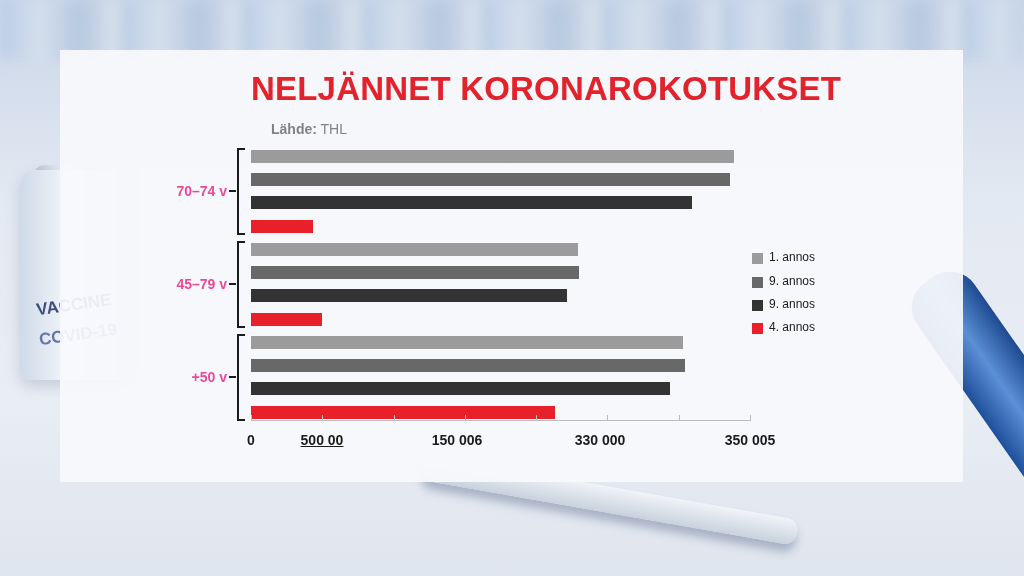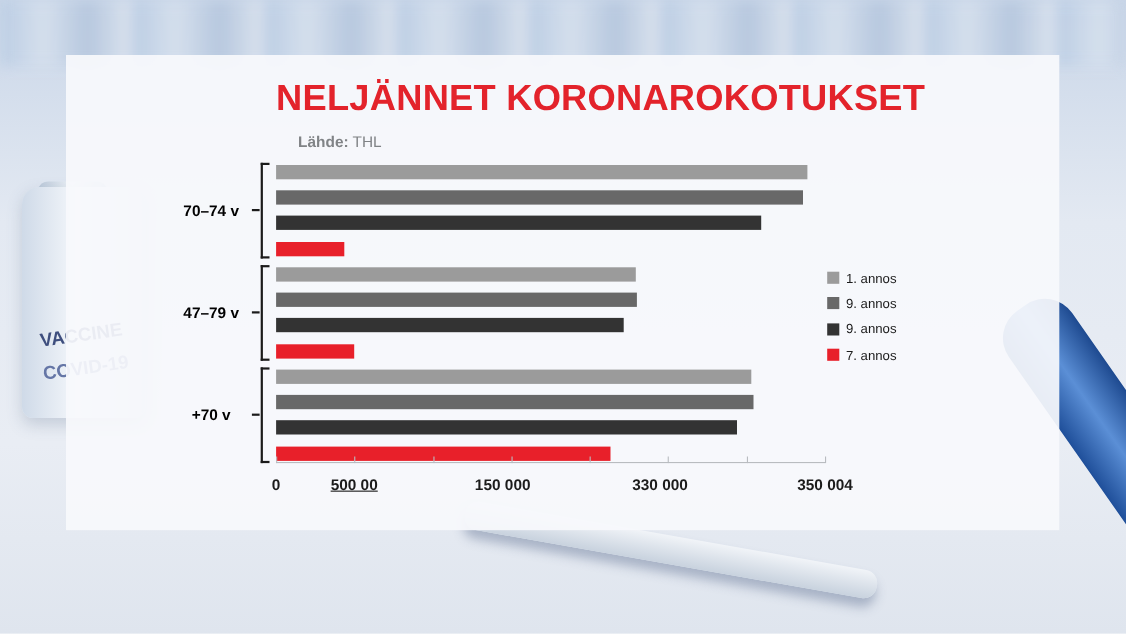--- a/index.html
+++ b/index.html
@@ -52,33 +52,33 @@
   }
   .source {
     position: absolute; left: 251px; top: 121px; font-size: 14px; color: #808386; margin-left: 20px;
   }
   .source b { font-weight: bold; }
 
   
   .plot { position: absolute; left: 251px; top: 140px; width: 499px; height: 280px; }
   .bar { position: absolute; left: 0; height: 13px; }
   .grp-label {
-    position: absolute; font-size: 14px; font-weight: bold; color: #000000; text-align: center; width: 70px;
+    position: absolute; font-size: 14px; font-weight: bold; color: #ec4899; text-align: right; width: 70px;
   }
   .bracket {
     position: absolute; border: 2px solid #1b1b1b; border-right: none; width: 6px;
   }
   .bracket-tick { position: absolute; height: 2px; width: 7px; background: #1b1b1b; }
 
   .axis-line { position: absolute; left: 251px; top: 420px; width: 499px; height: 1px; background: #b9bcc0; }
   .axis-tick { position: absolute; top: 415px; width: 1px; height: 6px; background: #b9bcc0; }
   .axis-label { position: absolute; top: 432px; font-size: 14px; font-weight: bold; color: #1b1b1b; white-space: nowrap; transform: translateX(-50%); }
 
   .legend { position: absolute; left: 752px; top: 241px; }
-  .legend-item { display: flex; align-items: center; height: 23.3px; }
+  .legend-item { display: flex; align-items: flex-end; height: 23.3px; }
   .legend-swatch { width: 11px; height: 11px; margin-right: 6px; }
   .legend-text { font-size: 12px; color: #1b1b1b; }
 </style>
 </head>
 <body>
 
 <div class="bg-layer">
   <div class="bg-top-blur"></div>
   <div class="vial-cap"></div>
   <div class="vial"></div>
@@ -93,22 +93,22 @@
 <div class="panel"></div>
 
 <h1 class="title">NELJÄNNET KORONAROKOTUKSET</h1>
 <div class="source">
   <b>Lähde:</b>
   <span>THL</span>
 </div>
 
 <div id="groups">
     <div class="grp-label" style="left: 157px; top: 182.8px;">70–74 v</div>
-    <div class="grp-label" style="left: 157px; top: 275.8px;">47–79 v</div>
-    <div class="grp-label" style="left: 157px; top: 368.8px;">+70 v</div>
+    <div class="grp-label" style="left: 157px; top: 275.8px;">45–79 v</div>
+    <div class="grp-label" style="left: 157px; top: 368.8px;">+50 v</div>
   </div>
 <div class="plot" id="plot">
     <div class="bar" style="top: 10px; width: 482.889px; background: rgb(155, 155, 155);"></div>
     <div class="bar" style="top: 33.2px; width: 479.04px; background: rgb(104, 104, 104);"></div>
     <div class="bar" style="top: 56.4px; width: 440.973px; background: rgb(51, 51, 51);"></div>
     <div class="bar" style="top: 79.6px; width: 62.0186px; background: rgb(232, 32, 42);"></div>
     <div class="bar" style="top: 103px; width: 327.059px; background: rgb(155, 155, 155);"></div>
     <div class="bar" style="top: 126.2px; width: 327.914px; background: rgb(104, 104, 104);"></div>
     <div class="bar" style="top: 149.4px; width: 315.938px; background: rgb(51, 51, 51);"></div>
     <div class="bar" style="top: 172.6px; width: 71.0006px; background: rgb(232, 32, 42);"></div>
@@ -123,41 +123,41 @@
     <div class="axis-tick" style="left: 251px;"></div>
     <div class="axis-tick" style="left: 322.286px;"></div>
     <div class="axis-tick" style="left: 393.571px;"></div>
     <div class="axis-tick" style="left: 464.857px;"></div>
     <div class="axis-tick" style="left: 536.143px;"></div>
     <div class="axis-tick" style="left: 607.429px;"></div>
     <div class="axis-tick" style="left: 678.714px;"></div>
     <div class="axis-tick" style="left: 750px;"></div>
     <div class="axis-label" style="left: 251px;">0</div>
     <div class="axis-label" style="left: 322px; text-decoration: underline;">500 00</div>
-    <div class="axis-label" style="left: 457px;">150 000</div>
+    <div class="axis-label" style="left: 457px;">150 006</div>
     <div class="axis-label" style="left: 600px;">330 000</div>
-    <div class="axis-label" style="left: 750px;">350 004</div>
+    <div class="axis-label" style="left: 750px;">350 005</div>
   </div>
 
 <div class="legend" id="legend">
     <div class="legend-item">
       <span class="legend-swatch" style="background: rgb(155, 155, 155);"></span>
       <span class="legend-text">1. annos</span>
     </div>
     <div class="legend-item">
       <span class="legend-swatch" style="background: rgb(104, 104, 104);"></span>
       <span class="legend-text">9. annos</span>
     </div>
     <div class="legend-item">
       <span class="legend-swatch" style="background: rgb(51, 51, 51);"></span>
       <span class="legend-text">9. annos</span>
     </div>
     <div class="legend-item">
       <span class="legend-swatch" style="background: rgb(232, 32, 42);"></span>
-      <span class="legend-text">7. annos</span>
+      <span class="legend-text">4. annos</span>
     </div>
   </div>
 
 <div class="bracket" style="left: 237px; top: 148px; height: 82.6px;"></div>
 <div class="bracket-tick" style="left: 229px; top: 189.8px;"></div>
 <div class="bracket" style="left: 237px; top: 241px; height: 82.6px;"></div>
 <div class="bracket-tick" style="left: 229px; top: 282.8px;"></div>
 <div class="bracket" style="left: 237px; top: 334px; height: 82.6px;"></div>
 <div class="bracket-tick" style="left: 229px; top: 375.8px;"></div>
 

